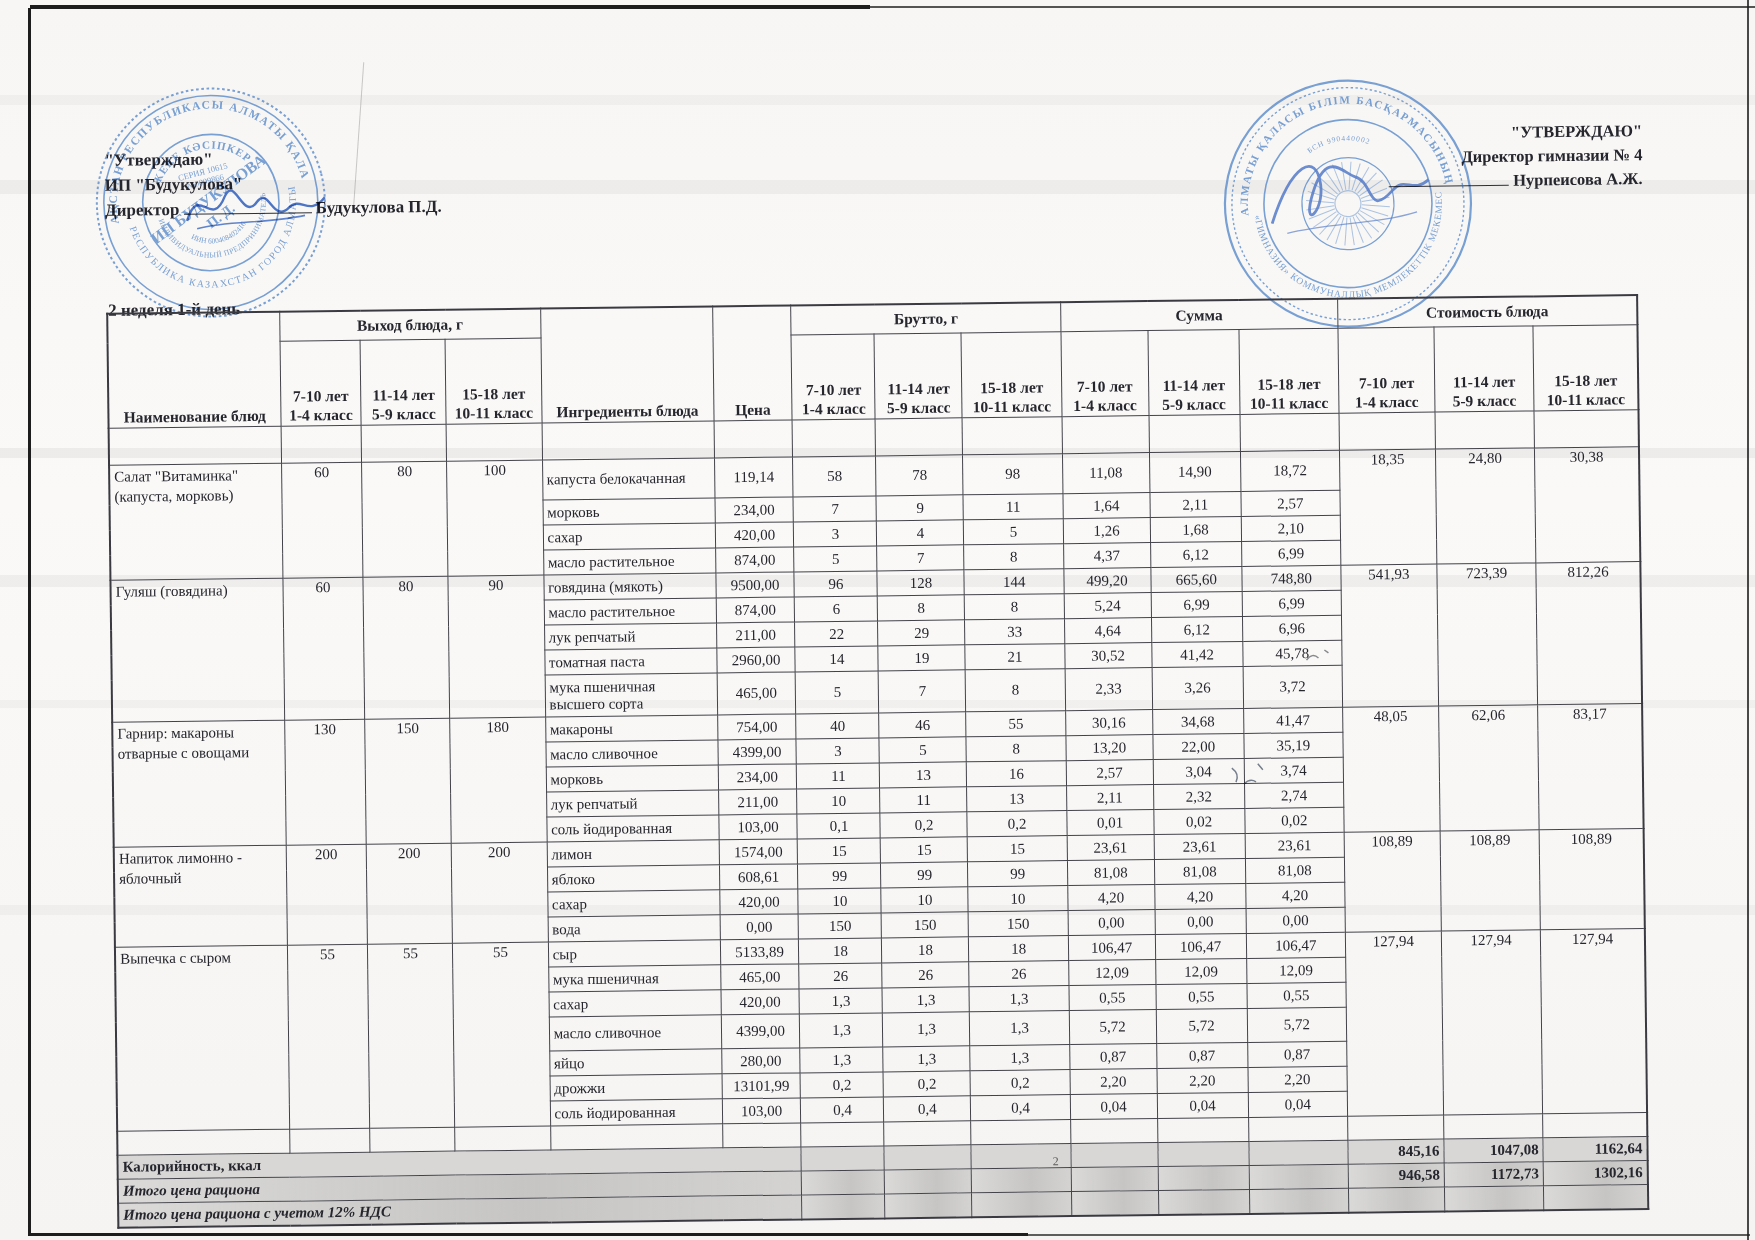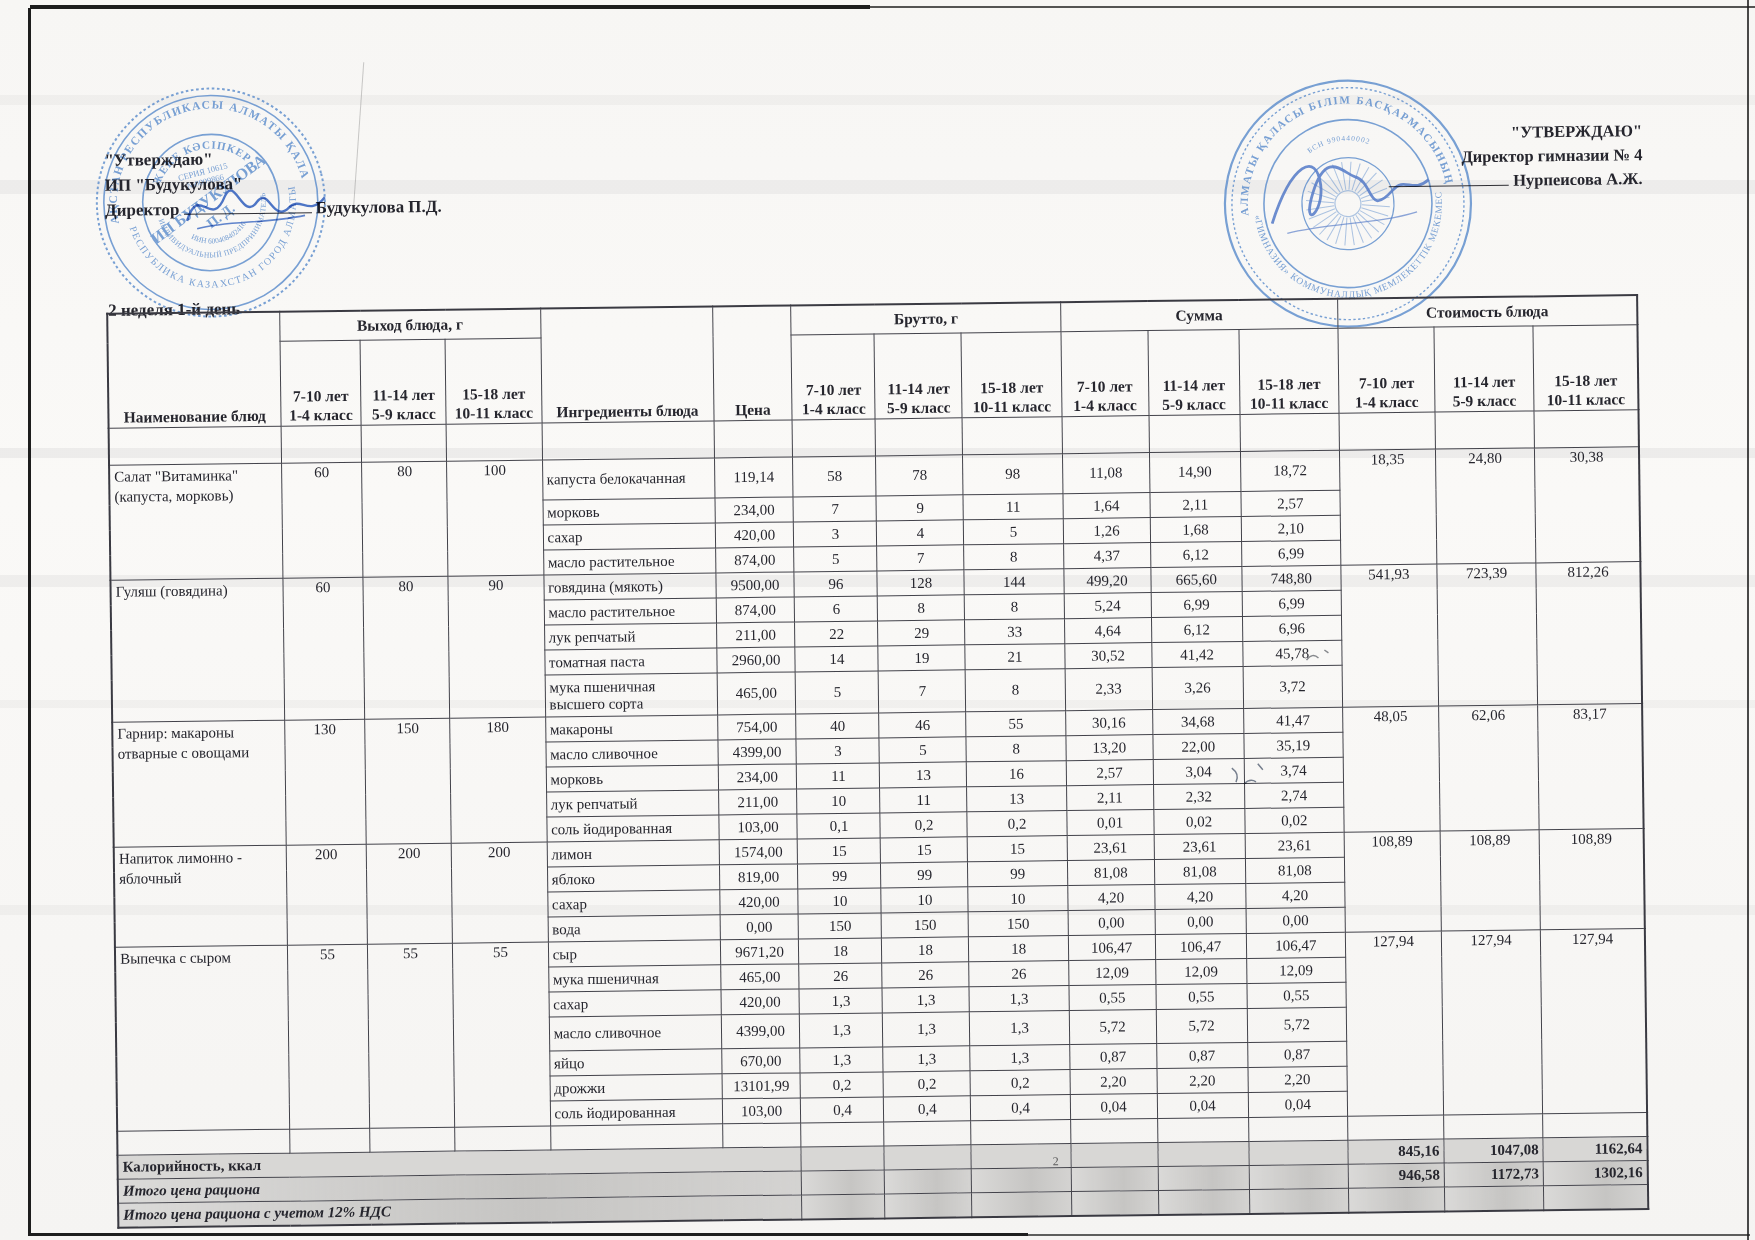--- a/index.html
+++ b/index.html
@@ -441,21 +441,21 @@
             <td class="num">15</td>
             <td class="num">23,61</td>
             <td class="num">23,61</td>
             <td class="num">23,61</td>
             <td class="cost" rowspan="4">108,89</td>
             <td class="cost" rowspan="4">108,89</td>
             <td class="cost" rowspan="4">108,89</td>
           </tr>
           <tr class="row">
             <td class="ing">яблоко</td>
-            <td class="num">819,00</td>
+            <td class="num">608,61</td>
             <td class="num">99</td>
             <td class="num">99</td>
             <td class="num">99</td>
             <td class="num">81,08</td>
             <td class="num">81,08</td>
             <td class="num">81,08</td>
           </tr>
           <tr class="row">
             <td class="ing">сахар</td>
             <td class="num">420,00</td>
@@ -475,21 +475,21 @@
             <td class="num">0,00</td>
             <td class="num">0,00</td>
             <td class="num">0,00</td>
           </tr>
           <tr class="row">
             <td class="dish" rowspan="7">Выпечка с сыром</td>
             <td class="out" rowspan="7">55</td>
             <td class="out" rowspan="7">55</td>
             <td class="out" rowspan="7">55</td>
             <td class="ing">сыр</td>
-            <td class="num">9671,20</td>
+            <td class="num">5133,89</td>
             <td class="num">18</td>
             <td class="num">18</td>
             <td class="num">18</td>
             <td class="num">106,47</td>
             <td class="num">106,47</td>
             <td class="num">106,47</td>
             <td class="cost" rowspan="7">127,94</td>
             <td class="cost" rowspan="7">127,94</td>
             <td class="cost" rowspan="7">127,94</td>
           </tr>
@@ -518,21 +518,21 @@
             <td class="num">4399,00</td>
             <td class="num">1,3</td>
             <td class="num">1,3</td>
             <td class="num">1,3</td>
             <td class="num">5,72</td>
             <td class="num">5,72</td>
             <td class="num">5,72</td>
           </tr>
           <tr class="row">
             <td class="ing">яйцо</td>
-            <td class="num">670,00</td>
+            <td class="num">280,00</td>
             <td class="num">1,3</td>
             <td class="num">1,3</td>
             <td class="num">1,3</td>
             <td class="num">0,87</td>
             <td class="num">0,87</td>
             <td class="num">0,87</td>
           </tr>
           <tr class="row">
             <td class="ing">дрожжи</td>
             <td class="num">13101,99</td>

